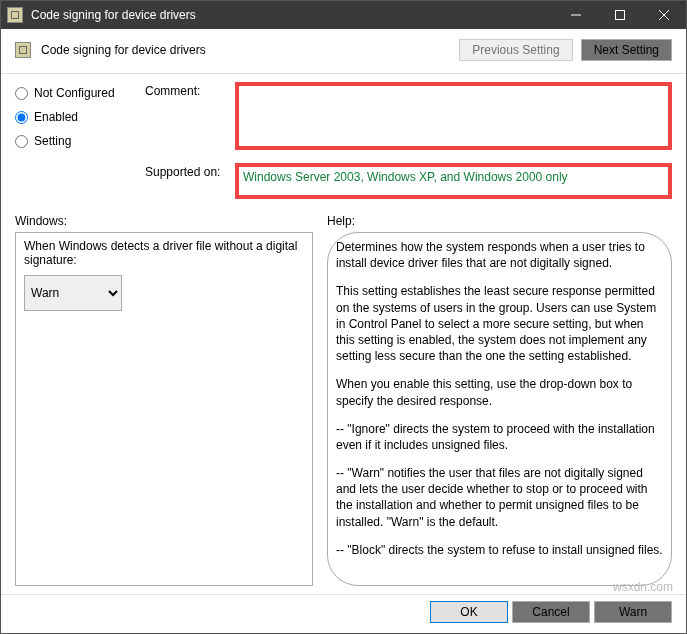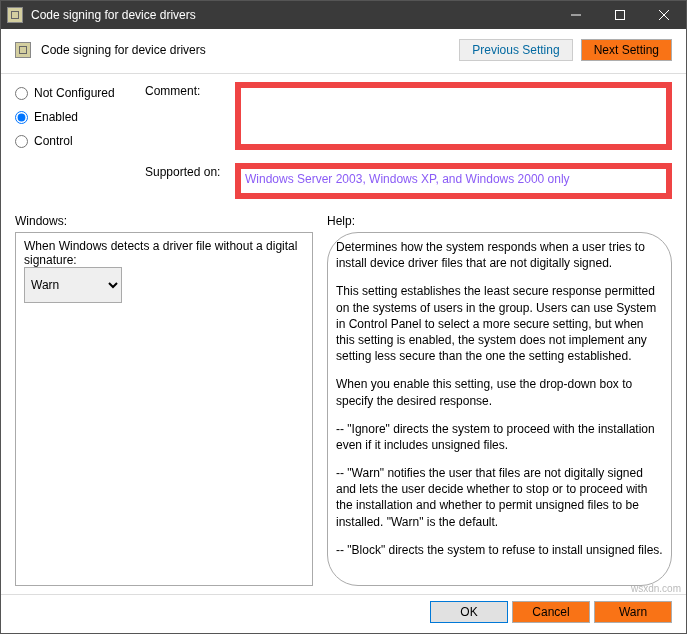--- a/index.html
+++ b/index.html
@@ -9,50 +9,50 @@
 .titlebar .icon::after { content: ""; position: absolute; inset: 3px; border: 1px solid #666; }
 .titlebar .title { flex: 1; }
 .titlebar .winbtn { width: 44px; height: 28px; display: flex; align-items: center; justify-content: center; color: #fff; }
 .titlebar .winbtn svg { width: 10px; height: 10px; stroke: #fff; stroke-width: 1; fill: none; }
 
 .header { display: flex; align-items: center; padding: 10px 14px 12px 14px; border-bottom: 1px solid #ddd; }
 .header .hicon { width: 16px; height: 16px; background: #d4cfa0; border: 1px solid #888; margin-right: 10px; position: relative; }
 .header .hicon::after { content: ""; position: absolute; inset: 3px; border: 1px solid #666; }
 .header .htitle { flex: 1; }
 .navbtns { display: flex; gap: 8px; }
-.btn { height: 22px; padding: 0 12px; background: #f97316; border: 1px solid #adadad; display: inline-flex; align-items: center; justify-content: center; cursor: default; }
-.btn.disabled { color: #0369a1; background: #efefef; border-color: #ccc; }
+.btn { height: 22px; padding: 0 12px; background: #737373; border: 1px solid #adadad; display: inline-flex; align-items: center; justify-content: center; cursor: default; }
+.btn.disabled { color: #737373; background: #efefef; border-color: #ccc; }
 
 .upper { display: flex; padding: 8px 14px 4px 14px; gap: 14px; }
 .radios { width: 116px; padding-top: 4px; }
 .radio-row { display: flex; align-items: center; margin-bottom: 10px; }
 .radio-row input { margin: 0 6px 0 0; }
 .fields { flex: 1; display: grid; grid-template-columns: 90px 1fr; row-gap: 10px; align-items: start; }
 .fields label { padding-top: 2px; }
 .ta-wrap { position: relative; }
-textarea { width: 100%; resize: none; border: 6px solid #ef4444; padding: 3px 18px 3px 4px; font-family: inherit; font-size: 12px; background: #fff; color: #8b5cf6; overflow-y: scroll; }
+textarea { width: 100%; resize: none; border: 4px solid #ef4444; padding: 3px 18px 3px 4px; font-family: inherit; font-size: 12px; background: #fff; color: #15803d; overflow-y: scroll; }
 textarea[readonly] { background: #fff; }
 .comment-ta { height: 68px; }
 .supported-ta { height: 36px; }
 
 .labels-row { display: flex; padding: 8px 14px 2px 14px; gap: 14px; }
 .labels-row .opt { width: 298px; }
 
 .panels { display: flex; flex: 1; padding: 2px 14px 8px 14px; gap: 14px; min-height: 0; }
 .panel { border: 1px solid #aaa; padding: 6px 8px; overflow: auto; background: #fff; }
 .options-panel { width: 298px; }
 .help-panel { flex: 1; line-height: 1.35; border-radius: 31px; }
 .help-panel p { margin: 0 0 12px 0; }
-.opt-text { margin-bottom: 0; }
+.opt-text { margin-bottom: 8px; }
 select { height: 36px; border: 1px solid #aaa; background: #efefef; font-family: inherit; font-size: 12px; padding: 0 2px; width: 98px; }
 
 .footer { display: flex; justify-content: flex-end; padding: 6px 14px 10px 14px; gap: 4px; border-top: 1px solid #ddd; }
 .footer .btn { width: 78px; }
 .footer .btn.primary { border-color: #0078d7; background: #e1e1e1; }
-.watermark { position: fixed; right: 6px; bottom: 40px; color: #bbb; font-size: 10px; }
+.watermark { position: fixed; right: 14px; bottom: 40px; color: #bbb; font-size: 12px; }
 </style>
 </head>
 <body>
 
 <div class="titlebar">
   <span class="icon"></span>
   <span class="title">Code signing for device drivers</span>
   <div class="winbtn">
       <svg viewBox="0 0 10 10">
         <path d="M0 5 H10"></path>
@@ -84,21 +84,21 @@
     <label class="radio-row">
       <input type="radio" name="state" style="">
       <span>Not Configured</span>
     </label>
     <label class="radio-row">
       <input type="radio" name="state" checked="" style="">
       <span>Enabled</span>
     </label>
     <label class="radio-row">
       <input type="radio" name="state" style="">
-      <span>Control</span>
+      <span>Setting</span>
     </label>
   </div>
   <div class="fields">
     <label>Comment:</label>
     <div class="ta-wrap"><textarea class="comment-ta" style=""></textarea></div>
     <label>Supported on:</label>
     <div class="ta-wrap"><textarea class="supported-ta" readonly="" style="">Windows Server 2003, Windows XP, and Windows 2000 only</textarea></div>
   </div>
 </div>
 

